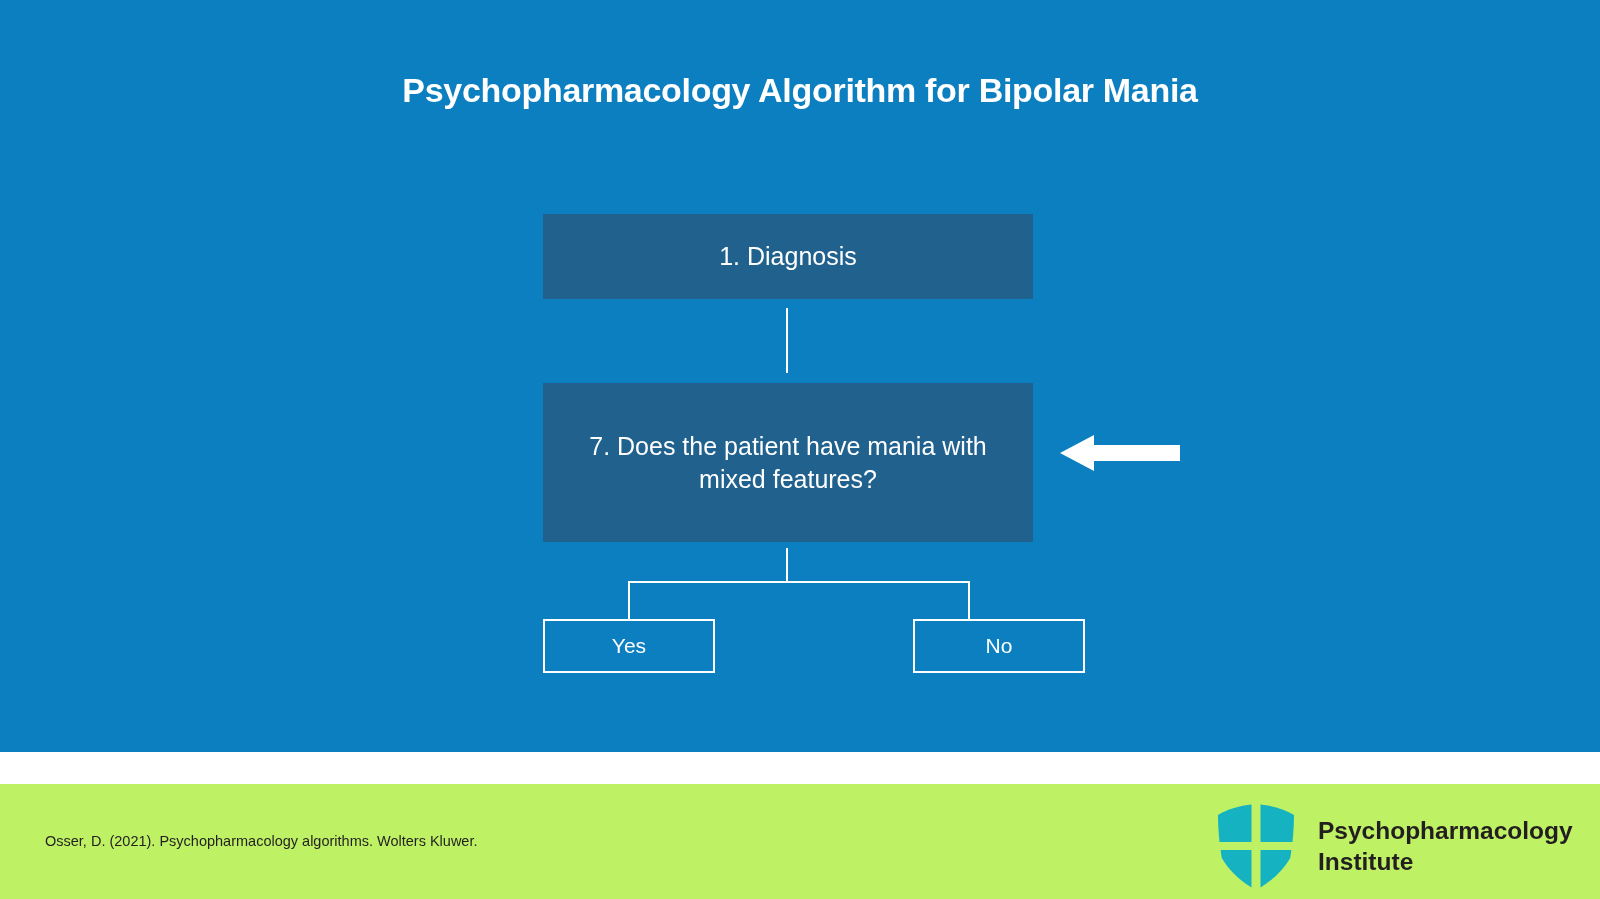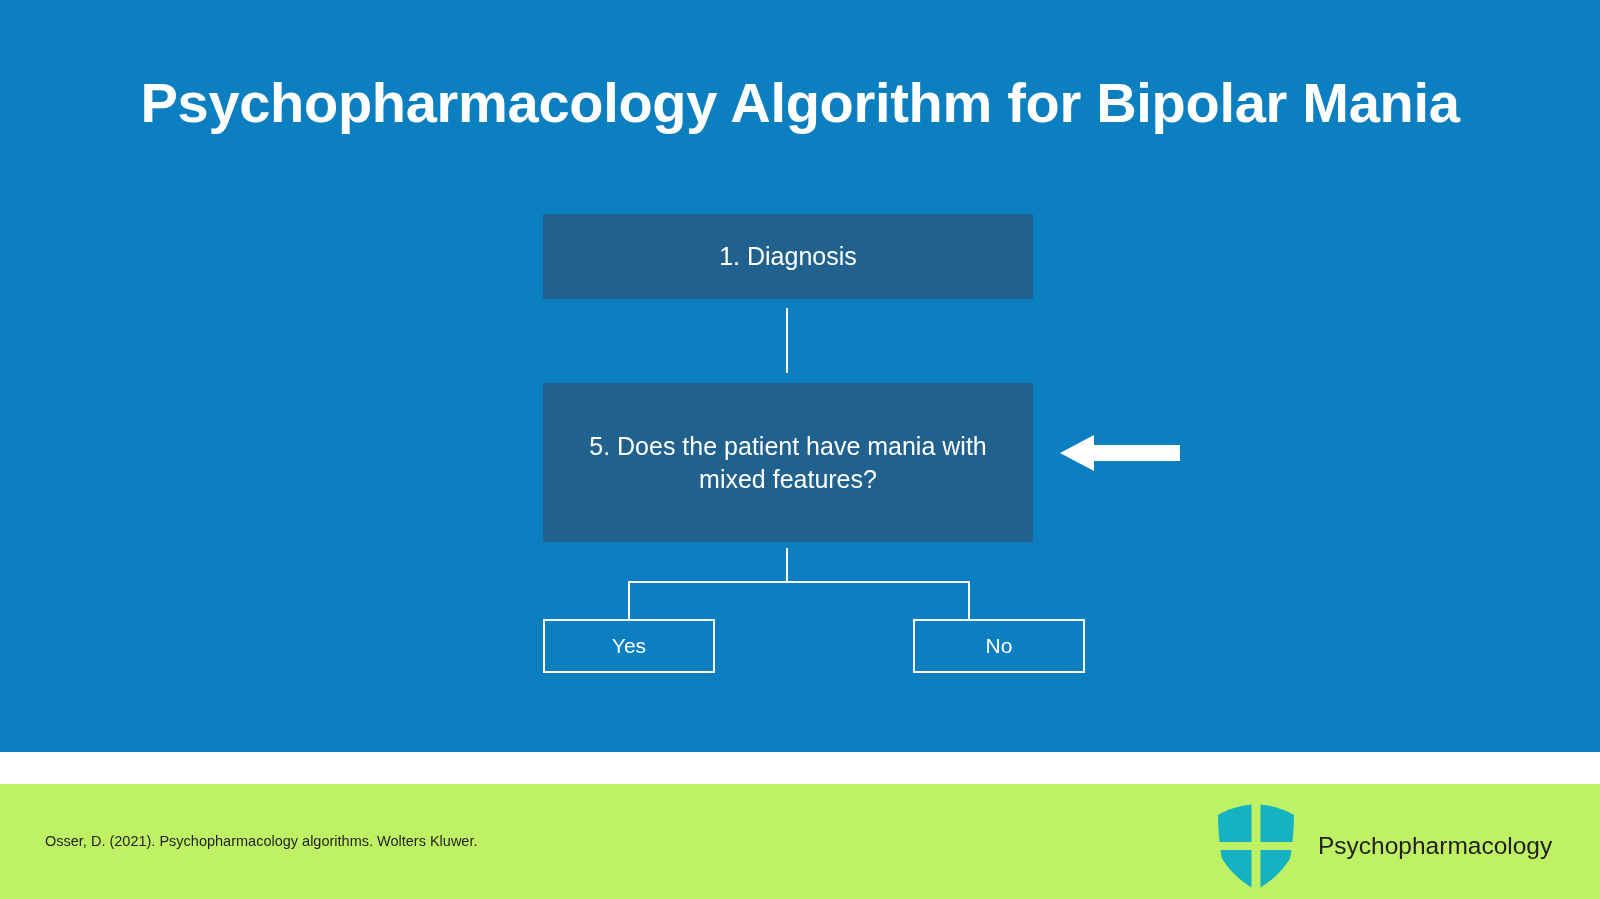--- a/index.html
+++ b/index.html
@@ -31,21 +31,21 @@
   }
 
   
   .slide-title {
     position: absolute;
     left: 0;
     top: 72px;
     width: 1600px;
     text-align: center;
     color: #ffffff;
-    font-size: 56px;
+    font-size: 34px;
     font-weight: bold;
     letter-spacing: -0.3px;
     line-height: 1.1;
     font-family: "Liberation Sans", sans-serif;
   }
 
   
   .flow {
     position: absolute;
     left: 0;
@@ -200,21 +200,21 @@
     height: 88px;
     flex: 0 0 auto;
   }
 
   .logo-text {
     margin-left: 22px;
     color: #231f20;
     font-size: 24.5px;
     line-height: 1.27;
     font-family: "Liberation Sans", sans-serif;
-    font-weight: 400;
+    font-weight: 700;
     white-space: nowrap;
   }
   .logo-text .line2 {
     display: block;
   }
 </style>
 </head>
 <body>
 
 <div id="slide">
@@ -226,21 +226,21 @@
   <div class="flow">
 
     <div class="conn" id="conn-v1"></div>
     <div class="conn" id="conn-v2"></div>
     <div class="conn" id="conn-h1"></div>
     <div class="conn" id="conn-v3"></div>
     <div class="conn" id="conn-v4"></div>
 
     <div class="node-box" id="box-diagnosis">1. Diagnosis</div>
 
-    <div class="node-box" id="box-question">5. Does the patient have mania with mixed features?</div>
+    <div class="node-box" id="box-question">7. Does the patient have mania with mixed features?</div>
 
     <div class="outline-box" id="box-yes">Yes</div>
 
     <div class="outline-box" id="box-no">No</div>
 
     <svg id="pointer-arrow" viewBox="0 0 120 42">
       <polygon points="0,21 34,3 34,13 120,13 120,29 34,29 34,39" fill="#ffffff"></polygon>
     </svg>
   </div>
 
@@ -255,17 +255,18 @@
 
         <path d="M44.5,2.5 C56,3.5 68,7 78,13 C78,21.5 77.4,31 76.5,40 L44.5,40 Z" fill="#15B2C2"></path>
 
         <path d="M4.6,48 L35.5,48 L35.5,85.5 C23,78 12,67 5.8,56 C5.3,53.4 4.9,50.7 4.6,48 Z" fill="#15B2C2"></path>
 
         <path d="M44.5,48 L75.4,48 C75.1,50.7 74.7,53.4 74.2,56 C68,67 57,78 44.5,85.5 Z" fill="#15B2C2"></path>
       </svg>
 
       <div class="logo-text">
         <span>Psychopharmacology</span>
+        <span class="line2">Institute</span>
       </div>
     </div>
   </div>
 
 </div>
 
 </body></html>

